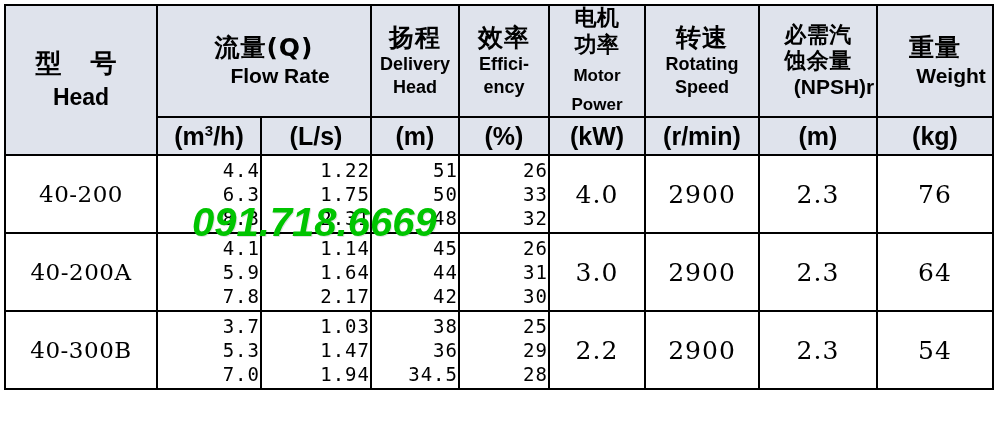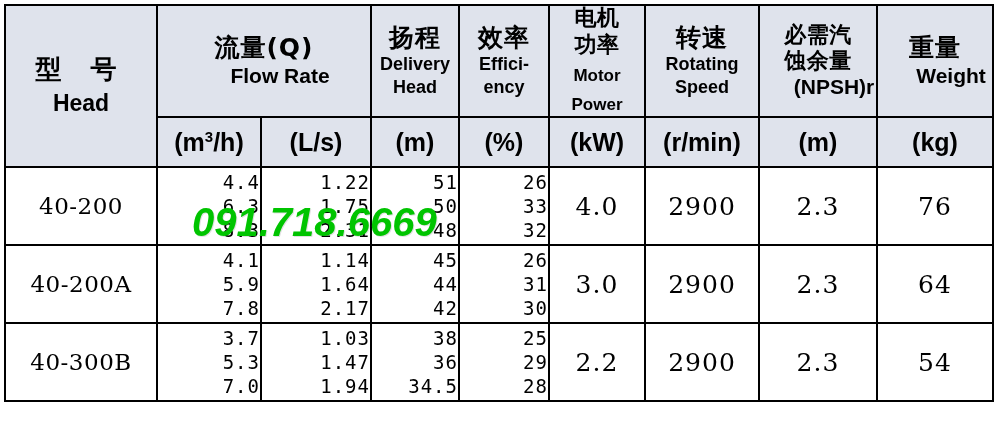--- a/index.html
+++ b/index.html
@@ -45,21 +45,21 @@
   col.c-power   { width: 96px; }
   col.c-speed   { width: 114px; }
   col.c-npsh    { width: 118px; }
   col.c-weight  { width: 116px; }
 
   
   .hd-top {
     height: 112px;
   }
   .hd-units {
-    height: 50px;
+    height: 38px;
   }
   .cn {
     font-family: "DejaVu Sans", sans-serif;
     font-size: 25px;
     line-height: 1.12;
     letter-spacing: 1px;
     white-space: nowrap;
   }
   .cn-sm {
     font-family: "DejaVu Sans", sans-serif;

